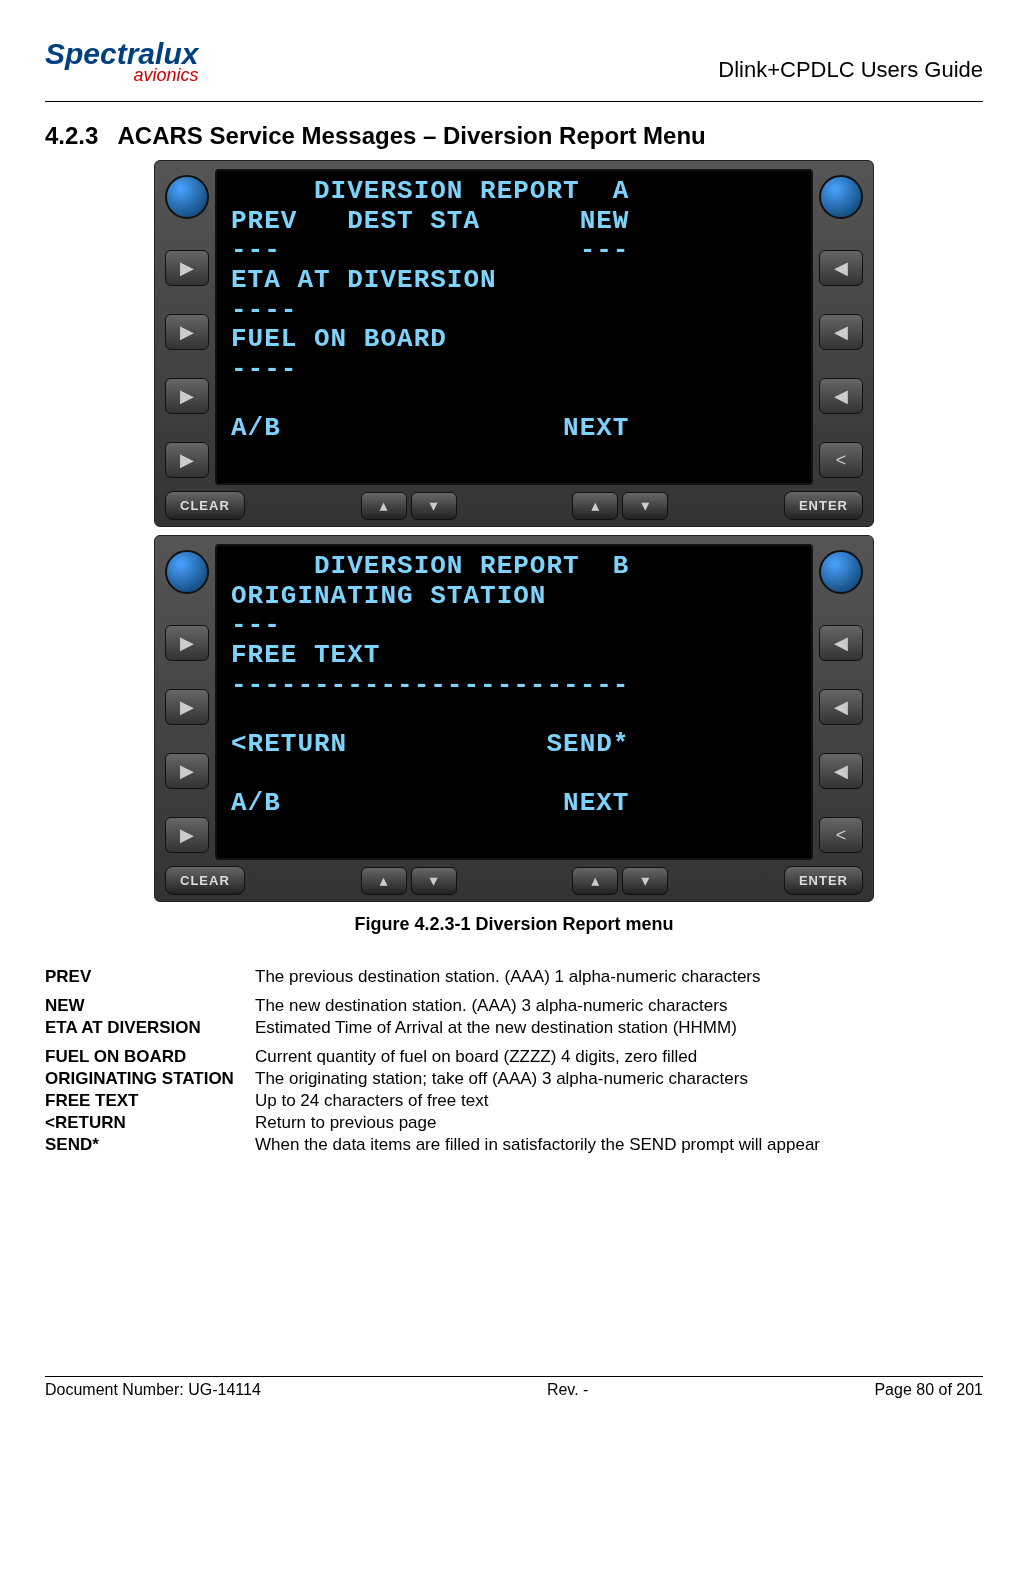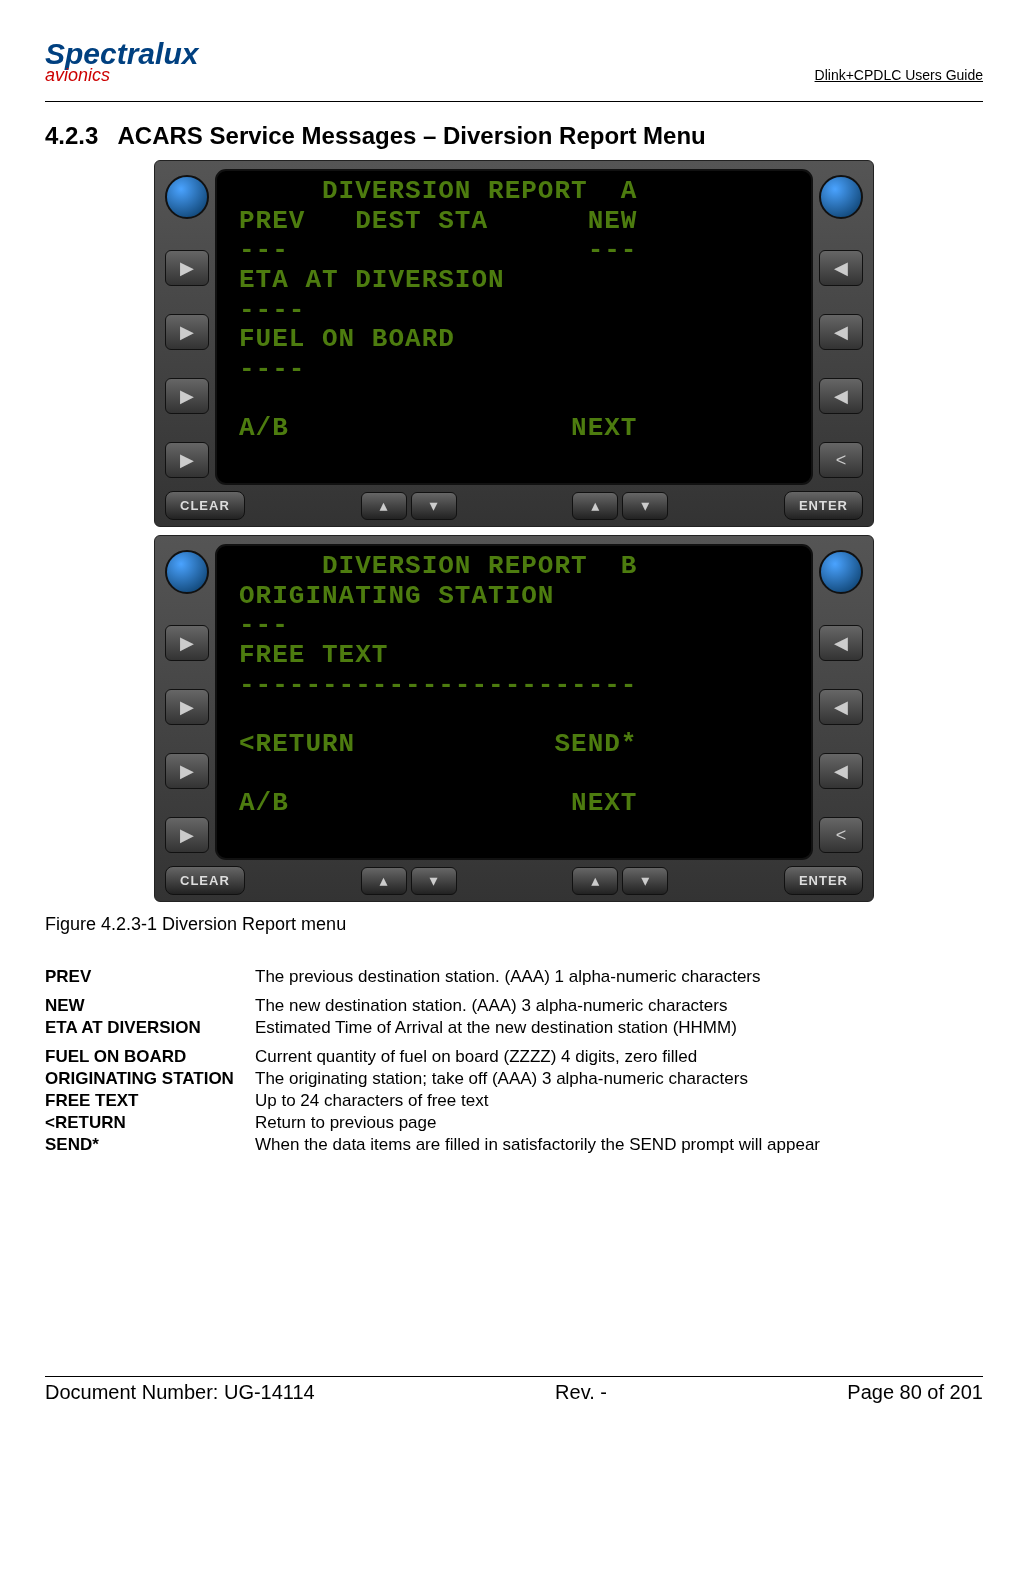--- a/index.html
+++ b/index.html
@@ -23,26 +23,25 @@
     font-weight: bold;
     font-size: 30px;
     color: #004080;
     line-height: 0.9;
   }
   .logo .avionics {
     display: block;
     font-size: 18px;
     color: #c00;
     font-style: italic;
-    text-align: left;
+    text-align: right;
     font-weight: normal;
   }
   .guide-label {
-    font-size: 14px;
-    text-decoration: underline;
+    font-size: 22px;
   }
   .section-heading {
     font-weight: bold;
     font-size: 24px;
     margin: 20px 0 10px 0;
   }
   .device-wrap {
     display: flex;
     justify-content: center;
     margin: 8px 0;
@@ -86,26 +85,26 @@
     display: flex;
     align-items: center;
     justify-content: center;
     color: #ccc;
     font-size: 18px;
   }
   .screen {
     flex: 1;
     background: #000;
     border: 2px solid #111;
-    border-radius: 11px;
-    padding: 6px 22px;
+    border-radius: 4px;
+    padding: 6px 14px;
     font-family: "Courier New", monospace;
     font-size: 26px;
     font-weight: bold;
-    color: #4d7c0f;
+    color: #7dd3fc;
     line-height: 1.14;
     white-space: pre;
     letter-spacing: 1px;
     min-height: 300px;
   }
   .bottom-row {
     display: flex;
     justify-content: space-between;
     align-items: center;
     margin-top: 6px;
@@ -131,21 +130,22 @@
     border-radius: 6px;
     width: 44px;
     height: 26px;
     color: #ccc;
     display: flex;
     align-items: center;
     justify-content: center;
     font-size: 16px;
   }
   .fig-caption {
-    font-weight: normal;
+    text-align: center;
+    font-weight: bold;
     font-size: 18px;
     margin: 12px 0 24px 0;
   }
   .field-table {
     width: 100%;
     font-size: 17px;
     border-collapse: collapse;
   }
   .field-table td {
     vertical-align: top;
@@ -155,21 +155,21 @@
     font-weight: bold;
     width: 210px;
     margin-left: 44px;
   }
   .field-group-gap td { padding-top: 8px; }
   .footer {
     border-top: 1px solid #000;
     margin-top: 220px;
     display: flex;
     justify-content: space-between;
-    font-size: 20px;
+    font-size: 16px;
     padding-top: 4px;
   }
 </style>
 </head>
 <body>
 
 <div class="header">
   <div class="logo">
     <span>Spectralux</span>
     <span class="avionics">avionics</span>

